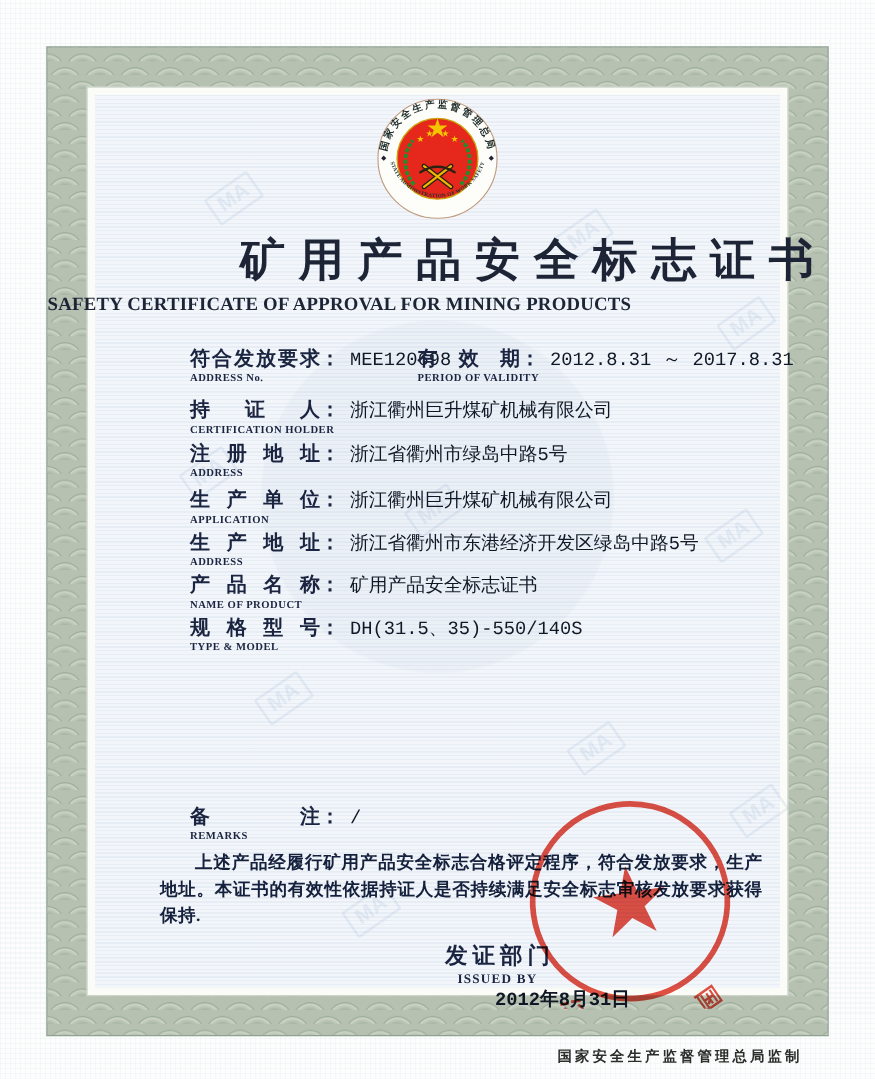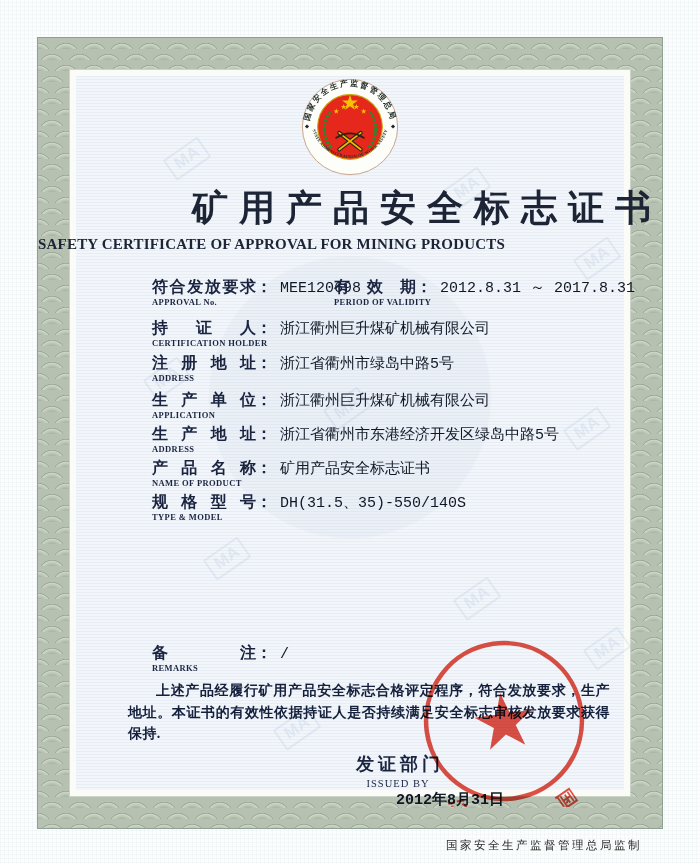--- a/index.html
+++ b/index.html
@@ -40,26 +40,26 @@
     font-family:"Liberation Mono","DejaVu Sans Mono",monospace;}
   .row .en{position:absolute;left:0;top:20px;font-size:8.5px;font-weight:bold;
     letter-spacing:.4px;color:#1a2440;}
   .validity{left:296px;}
   .validity .zh{width:82px;}
   .statement{position:absolute;left:90px;top:642px;width:482px;
     font-size:14px;font-weight:bold;color:#14203c;line-height:1.55;
     text-indent:2em;text-align:justify;letter-spacing:.4px;}
   .issued{position:absolute;left:299px;top:714px;width:122px;text-align:center;}
   .issued .zh{font-size:18px;font-weight:bold;color:#1a2440;letter-spacing:4px;text-indent:4px;}
-  .issued .en{font-size:10.5px;font-weight:normal;color:#1a2440;letter-spacing:1px;margin-top:2px;}
+  .issued .en{font-size:10.5px;font-weight:bold;color:#1a2440;letter-spacing:1px;margin-top:2px;}
   .date{position:absolute;left:358px;top:752px;font-size:15px;font-weight:bold;color:#101826;
     font-family:"Liberation Mono","DejaVu Sans Mono",monospace;text-align:right;}
   .stamp{position:absolute;left:380px;top:597px;width:172px;height:172px;
     opacity:.88;mix-blend-mode:multiply;}
-  .footer{position:absolute;top:838px;right:58px;font-size:11.5px;font-weight:normal;
+  .footer{position:absolute;top:838px;right:58px;font-size:11.5px;font-weight:bold;
     color:#2c2c2a;letter-spacing:2.5px;}
 </style>
 </head>
 <body>
 
 <div class="page">
   <div class="frame">
     <div class="inner">
       <span class="wm" style="left:90px;top:70px">MA</span>
       <span class="wm" style="left:370px;top:100px">MA</span>
@@ -106,21 +106,21 @@
         <line x1="39" y1="56" x2="61" y2="73" stroke="#f2b705" stroke-width="1.8"></line>
         <path d="M36,61 Q50,52 64,61" fill="none" stroke="#2a2313" stroke-width="2"></path>
       </g>
     </svg>
 
     <div class="title">矿用产品安全标志证书</div>
     <div class="subtitle">SAFETY CERTIFICATE OF APPROVAL FOR MINING PRODUCTS</div>
 
     <div class="row" style="top:239px">
       <span class="zh">符合发放要求</span><span class="colon">：</span><span class="val">MEE120698</span>
-      <span class="en">APPROVAL No.</span>
+      <span class="en">ADDRESS No.</span>
     </div>
     <div class="row validity" style="top:239px">
       <span class="zh">有效期</span><span class="colon">：</span><span class="val">2012.8.31 ～ 2017.8.31</span>
       <span class="en">PERIOD OF VALIDITY</span>
     </div>
 
     <div class="row" style="top:280px">
       <span class="zh">持证人</span><span class="colon">：</span><span class="val">浙江衢州巨升煤矿机械有限公司</span>
       <span class="en">CERTIFICATION HOLDER</span>
     </div>

